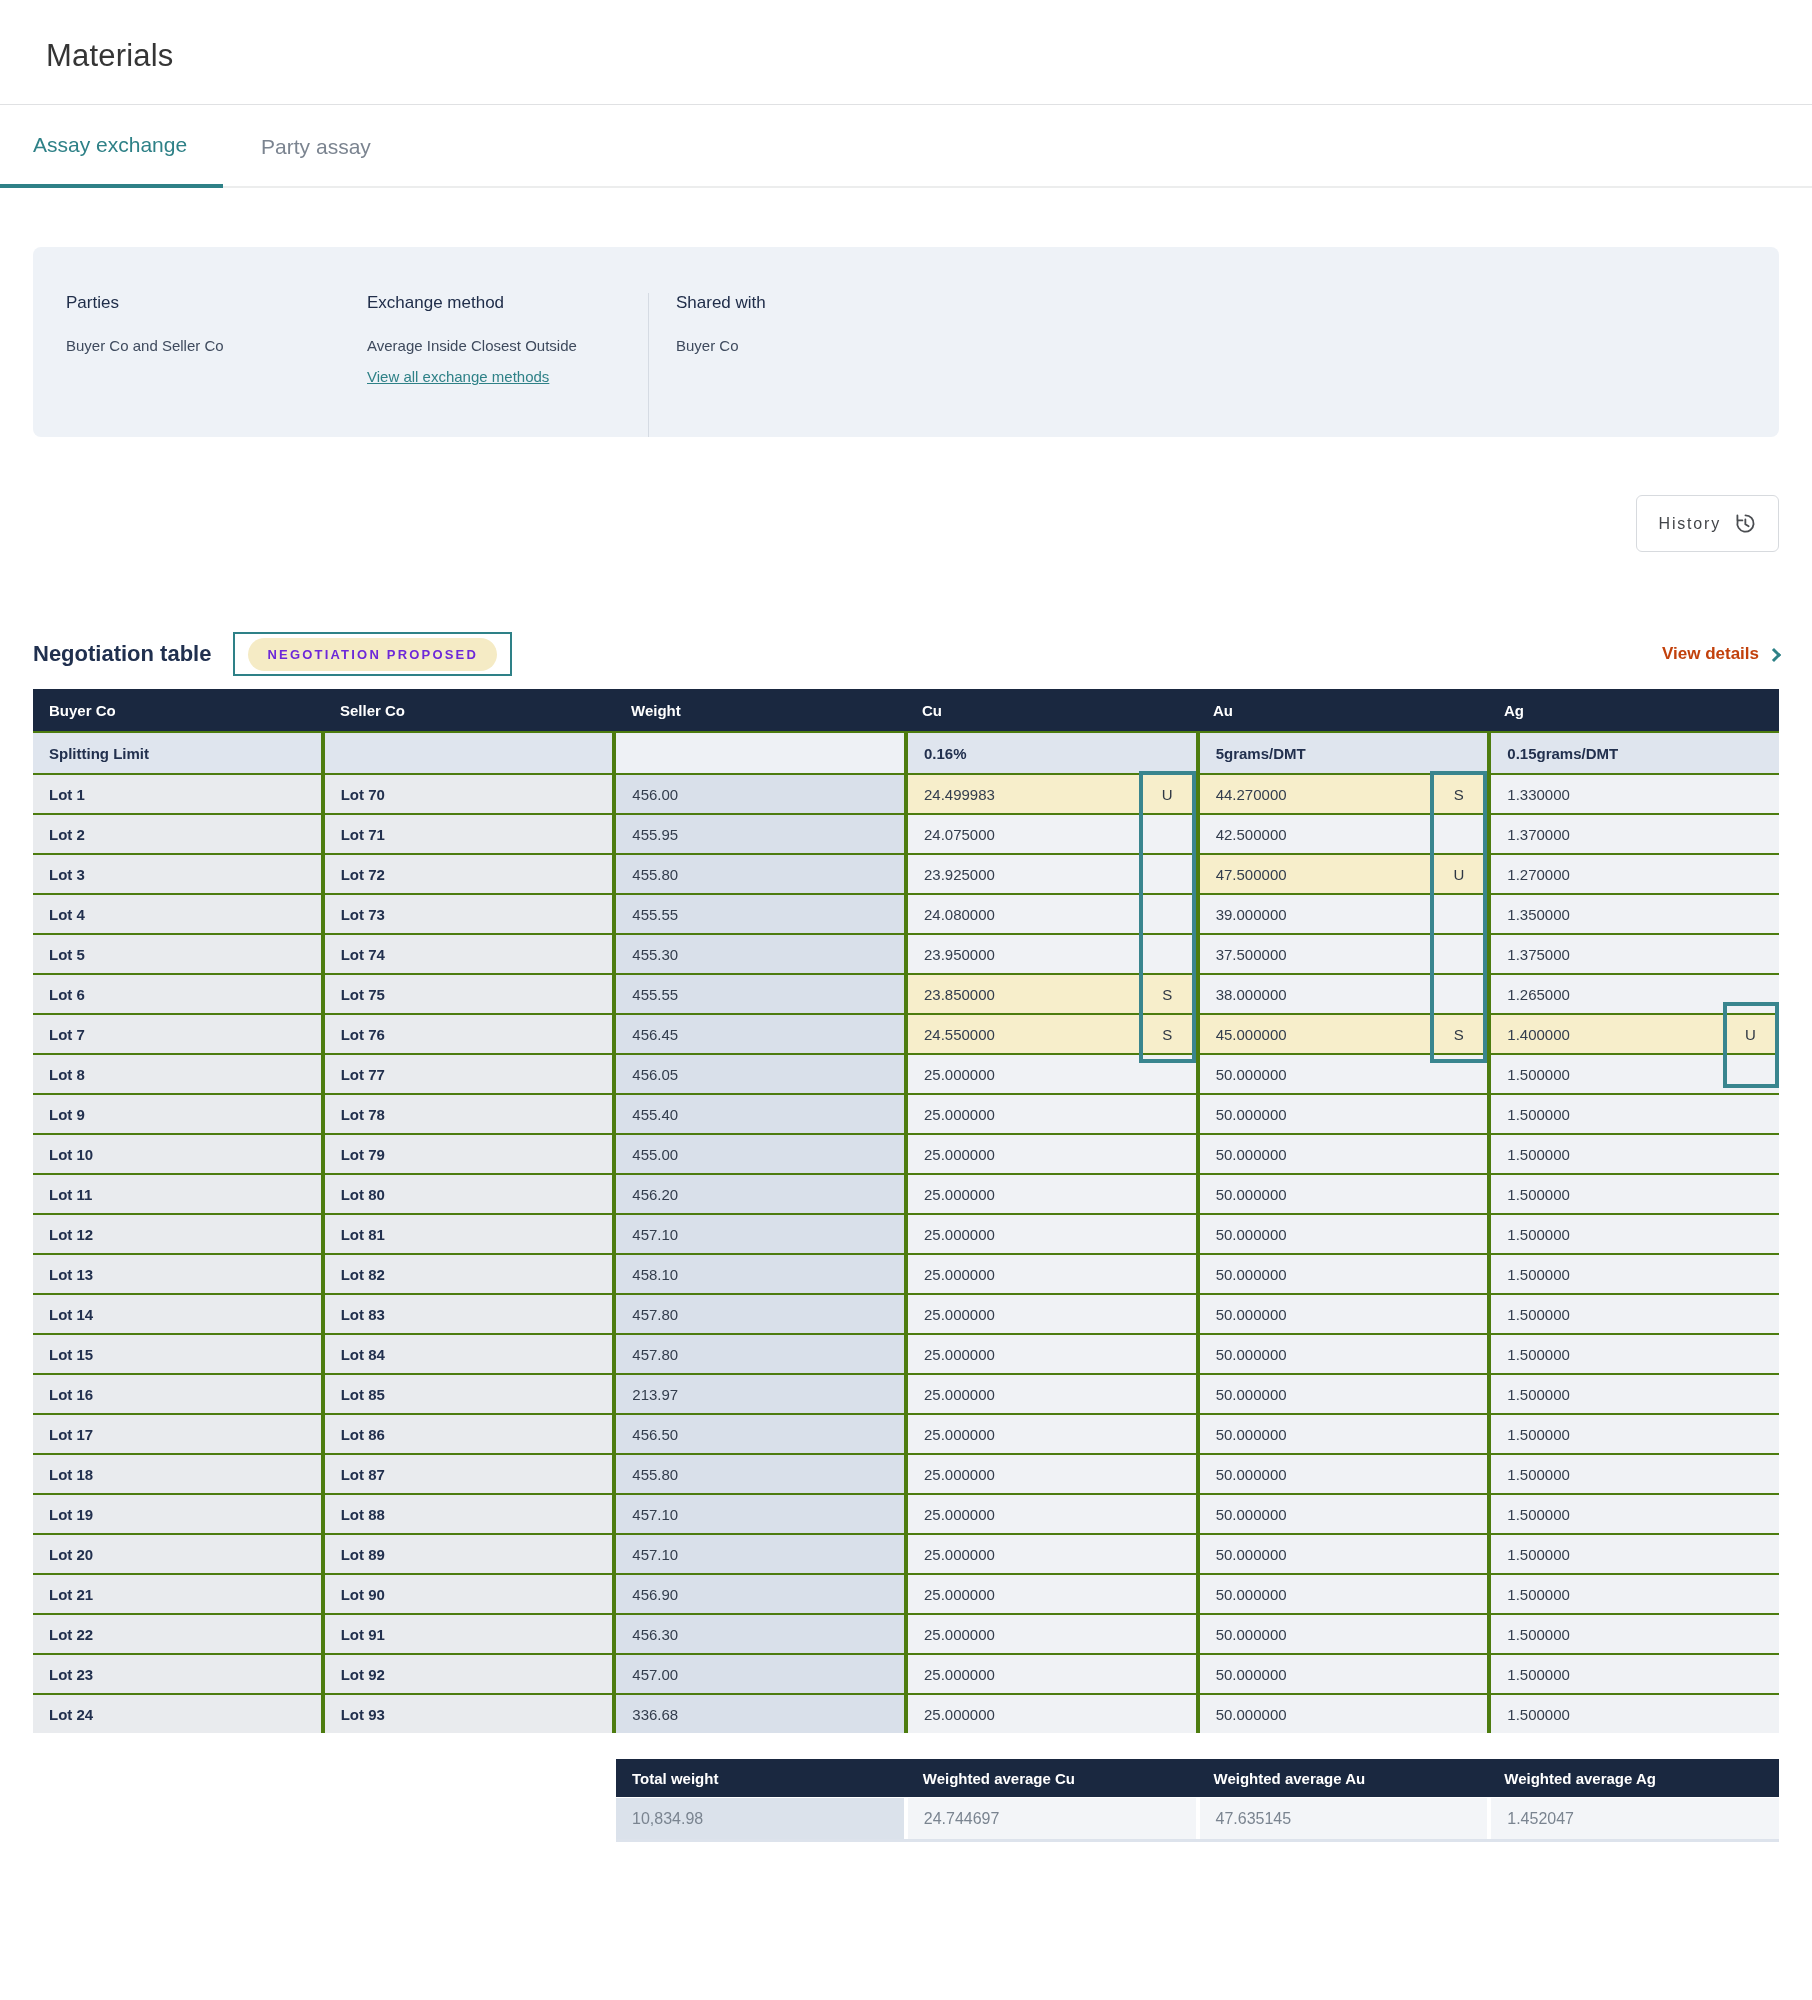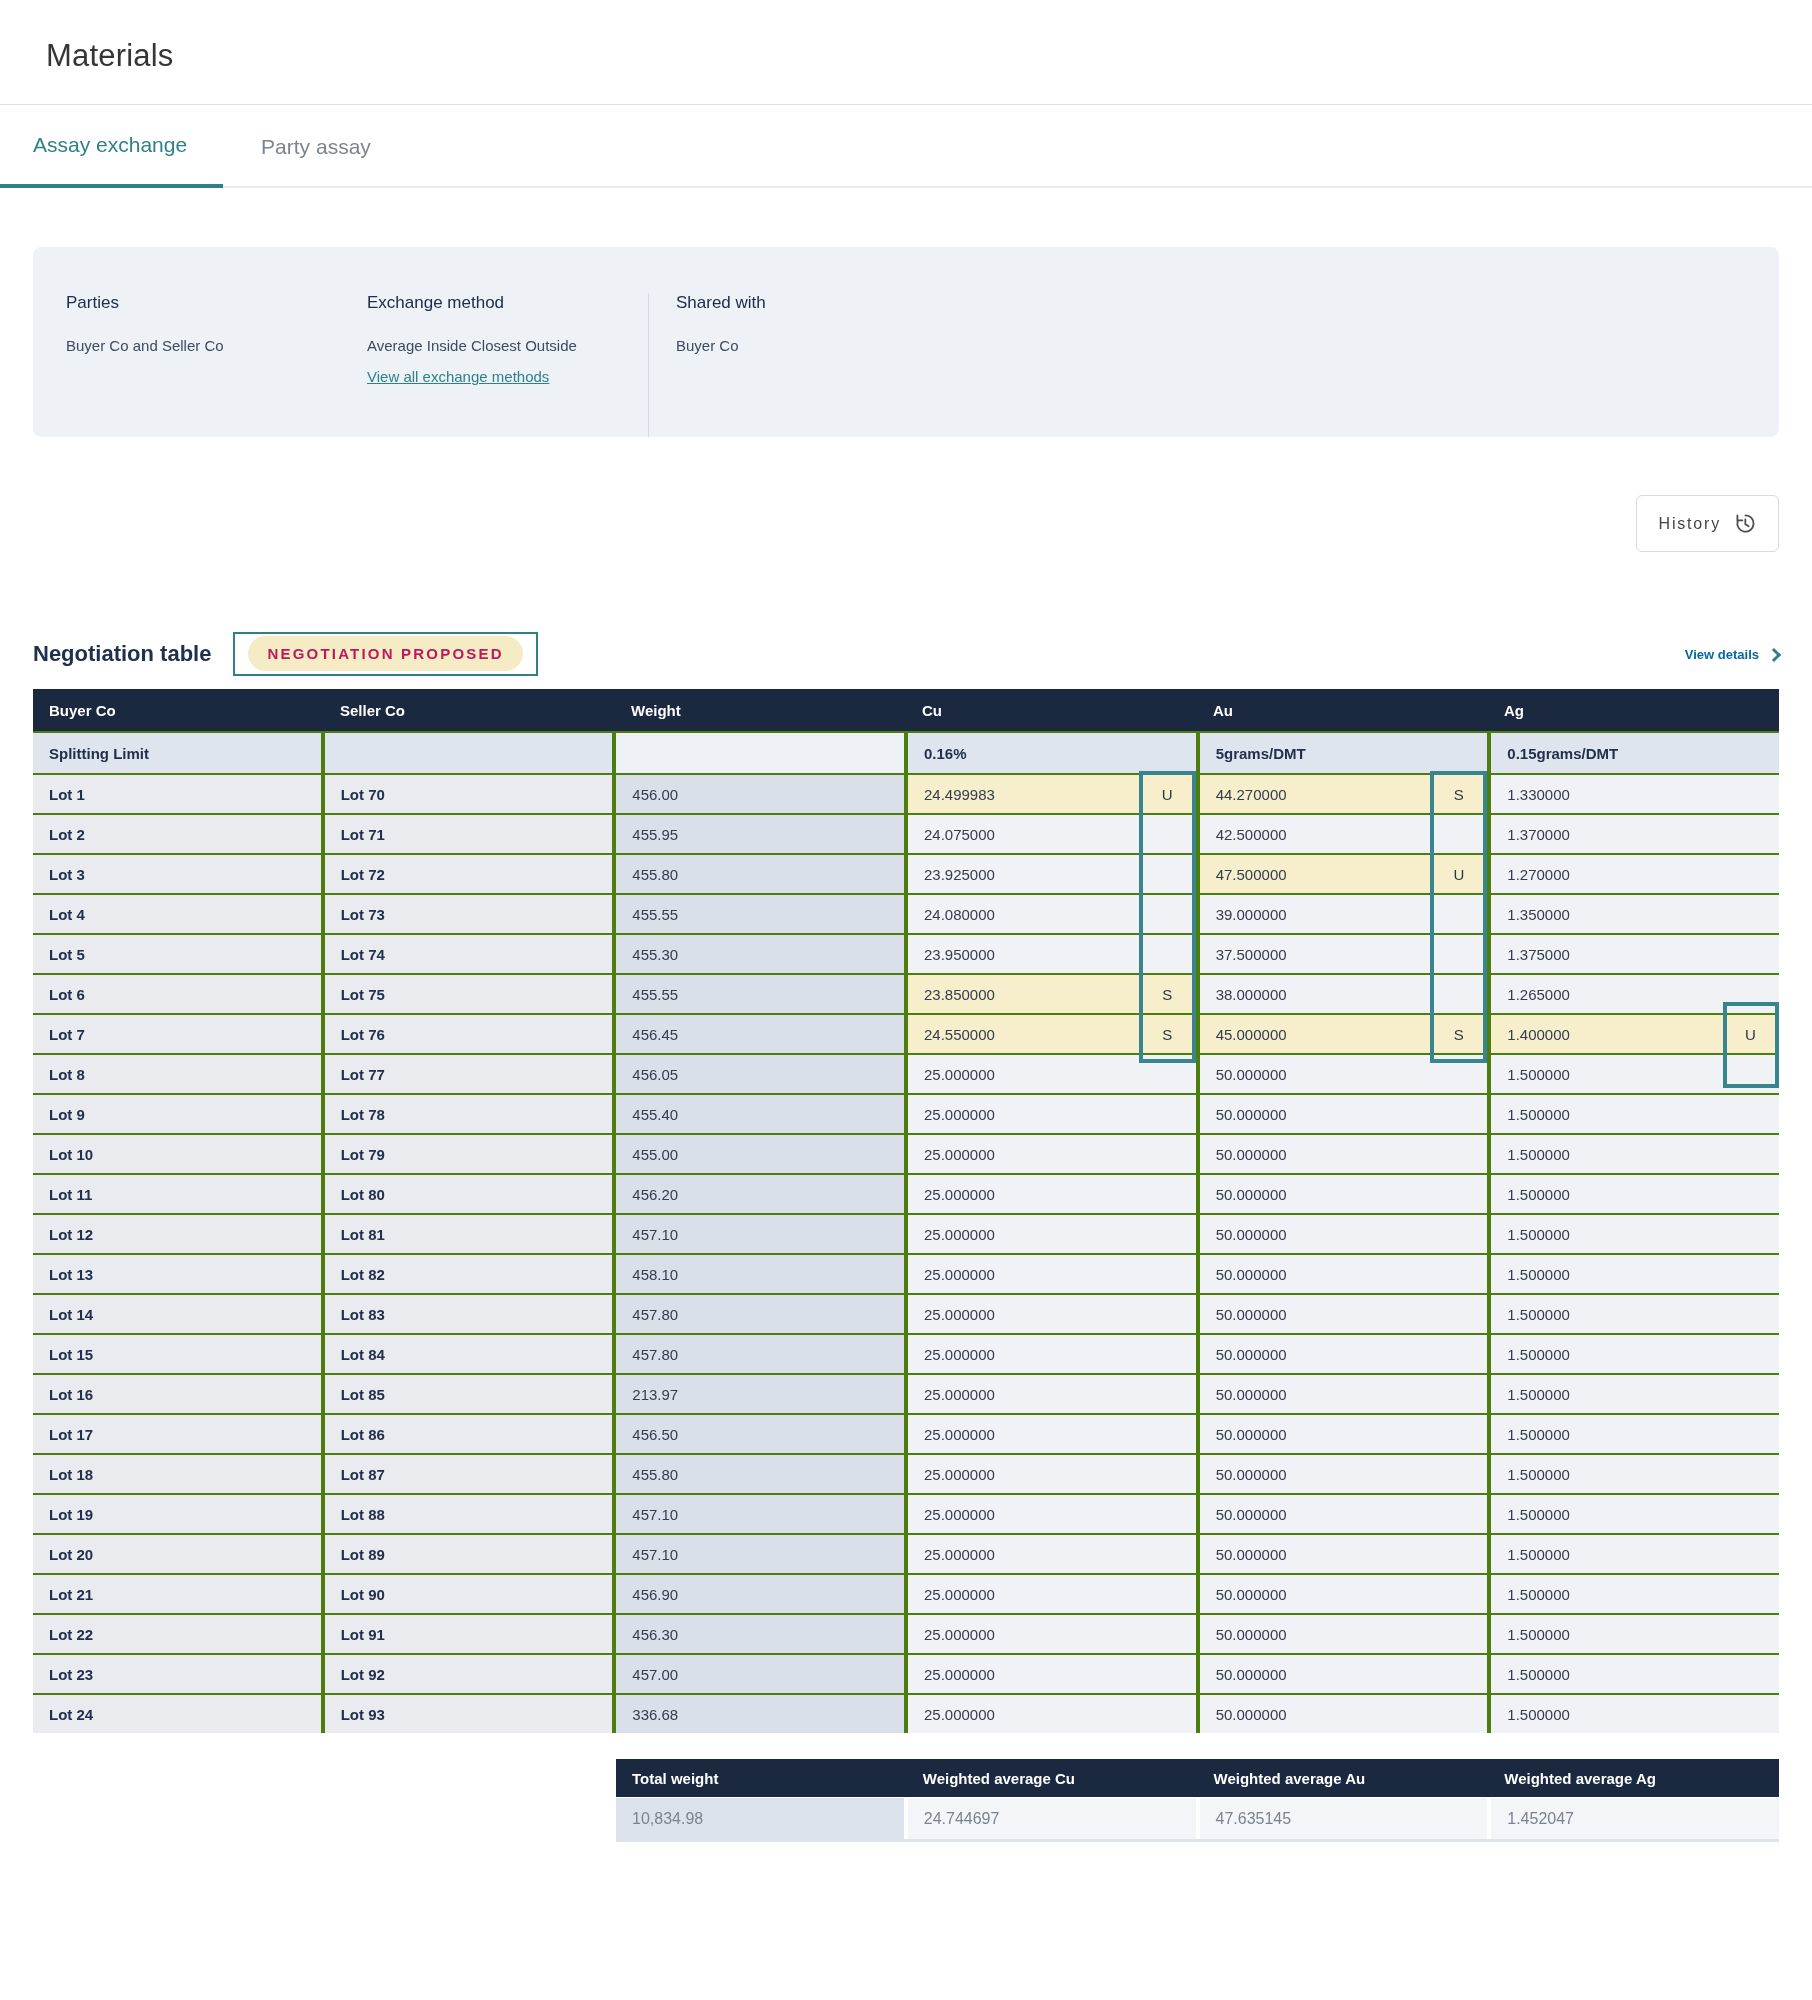--- a/index.html
+++ b/index.html
@@ -43,24 +43,24 @@
     font-family: "Liberation Sans", sans-serif;
   }
   .history-btn svg { display: block; }
 
   
   .nego-row { margin-top: 80px; display: flex; align-items: center; }
   .nego-title { font-size: 22px; font-weight: 700; color: #20304f; }
   .badge-frame { margin-left: 22px; border: 2.5px solid #2e8187; padding: 11px 13px; }
   .status-badge {
     background: #f5ebc5; border-radius: 999px; padding: 9px 19px;
-    font-size: 15px; font-weight: 700; letter-spacing: 2.2px; color: #be185d; white-space: nowrap;
+    font-size: 13px; font-weight: 700; letter-spacing: 2.2px; color: #6d28d9; white-space: nowrap;
   }
   .view-details { margin-left: auto; display: flex; align-items: center; gap: 10px;
-    font-size: 13px; font-weight: 700; color: #0369a1; cursor: pointer; }
+    font-size: 17px; font-weight: 700; color: #c2410c; cursor: pointer; }
   .chev { width: 10px; height: 10px; border-right: 3px solid #2e8187; border-bottom: 3px solid #2e8187;
     transform: rotate(-45deg); margin-top: 1px; }
 
   
   .lot-table { position: relative; margin-top: 13px; width: 1746px; }
   .t-head {
     display: grid; grid-template-columns: repeat(6, 1fr); height: 42px;
     background: #1a2840;
   }
   .t-head .hcell { display: flex; align-items: center; padding-left: 16px;

